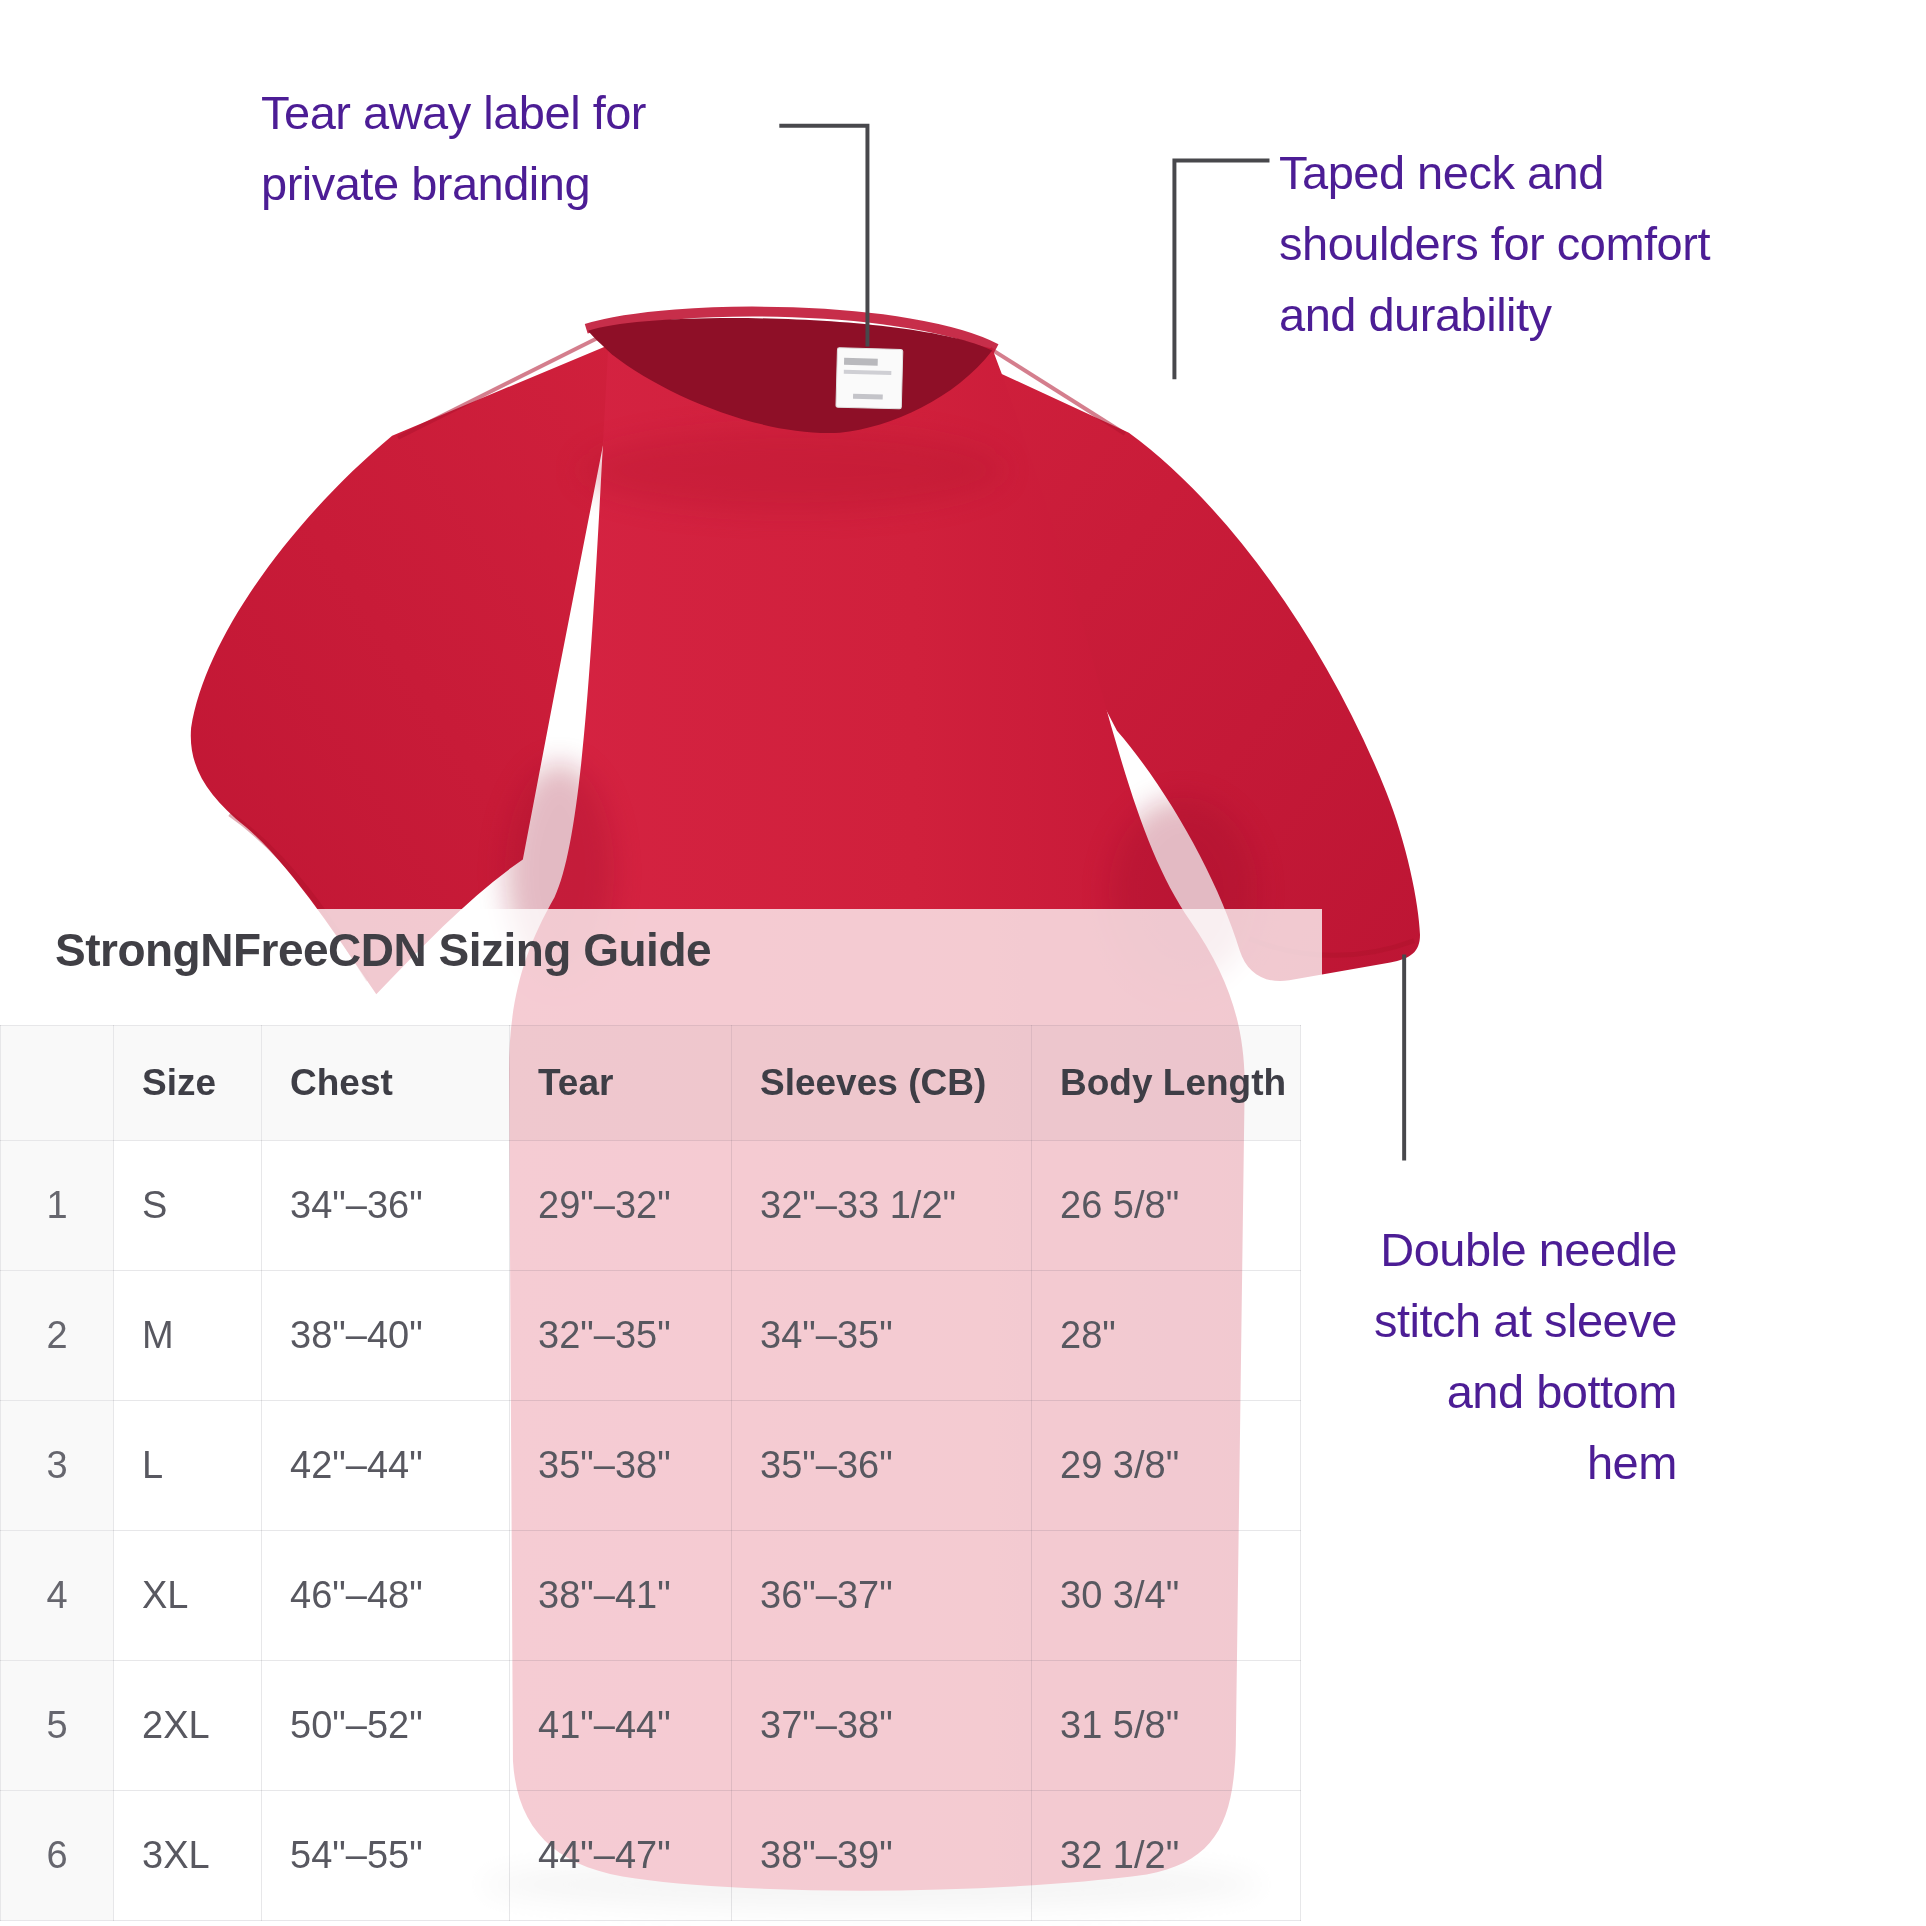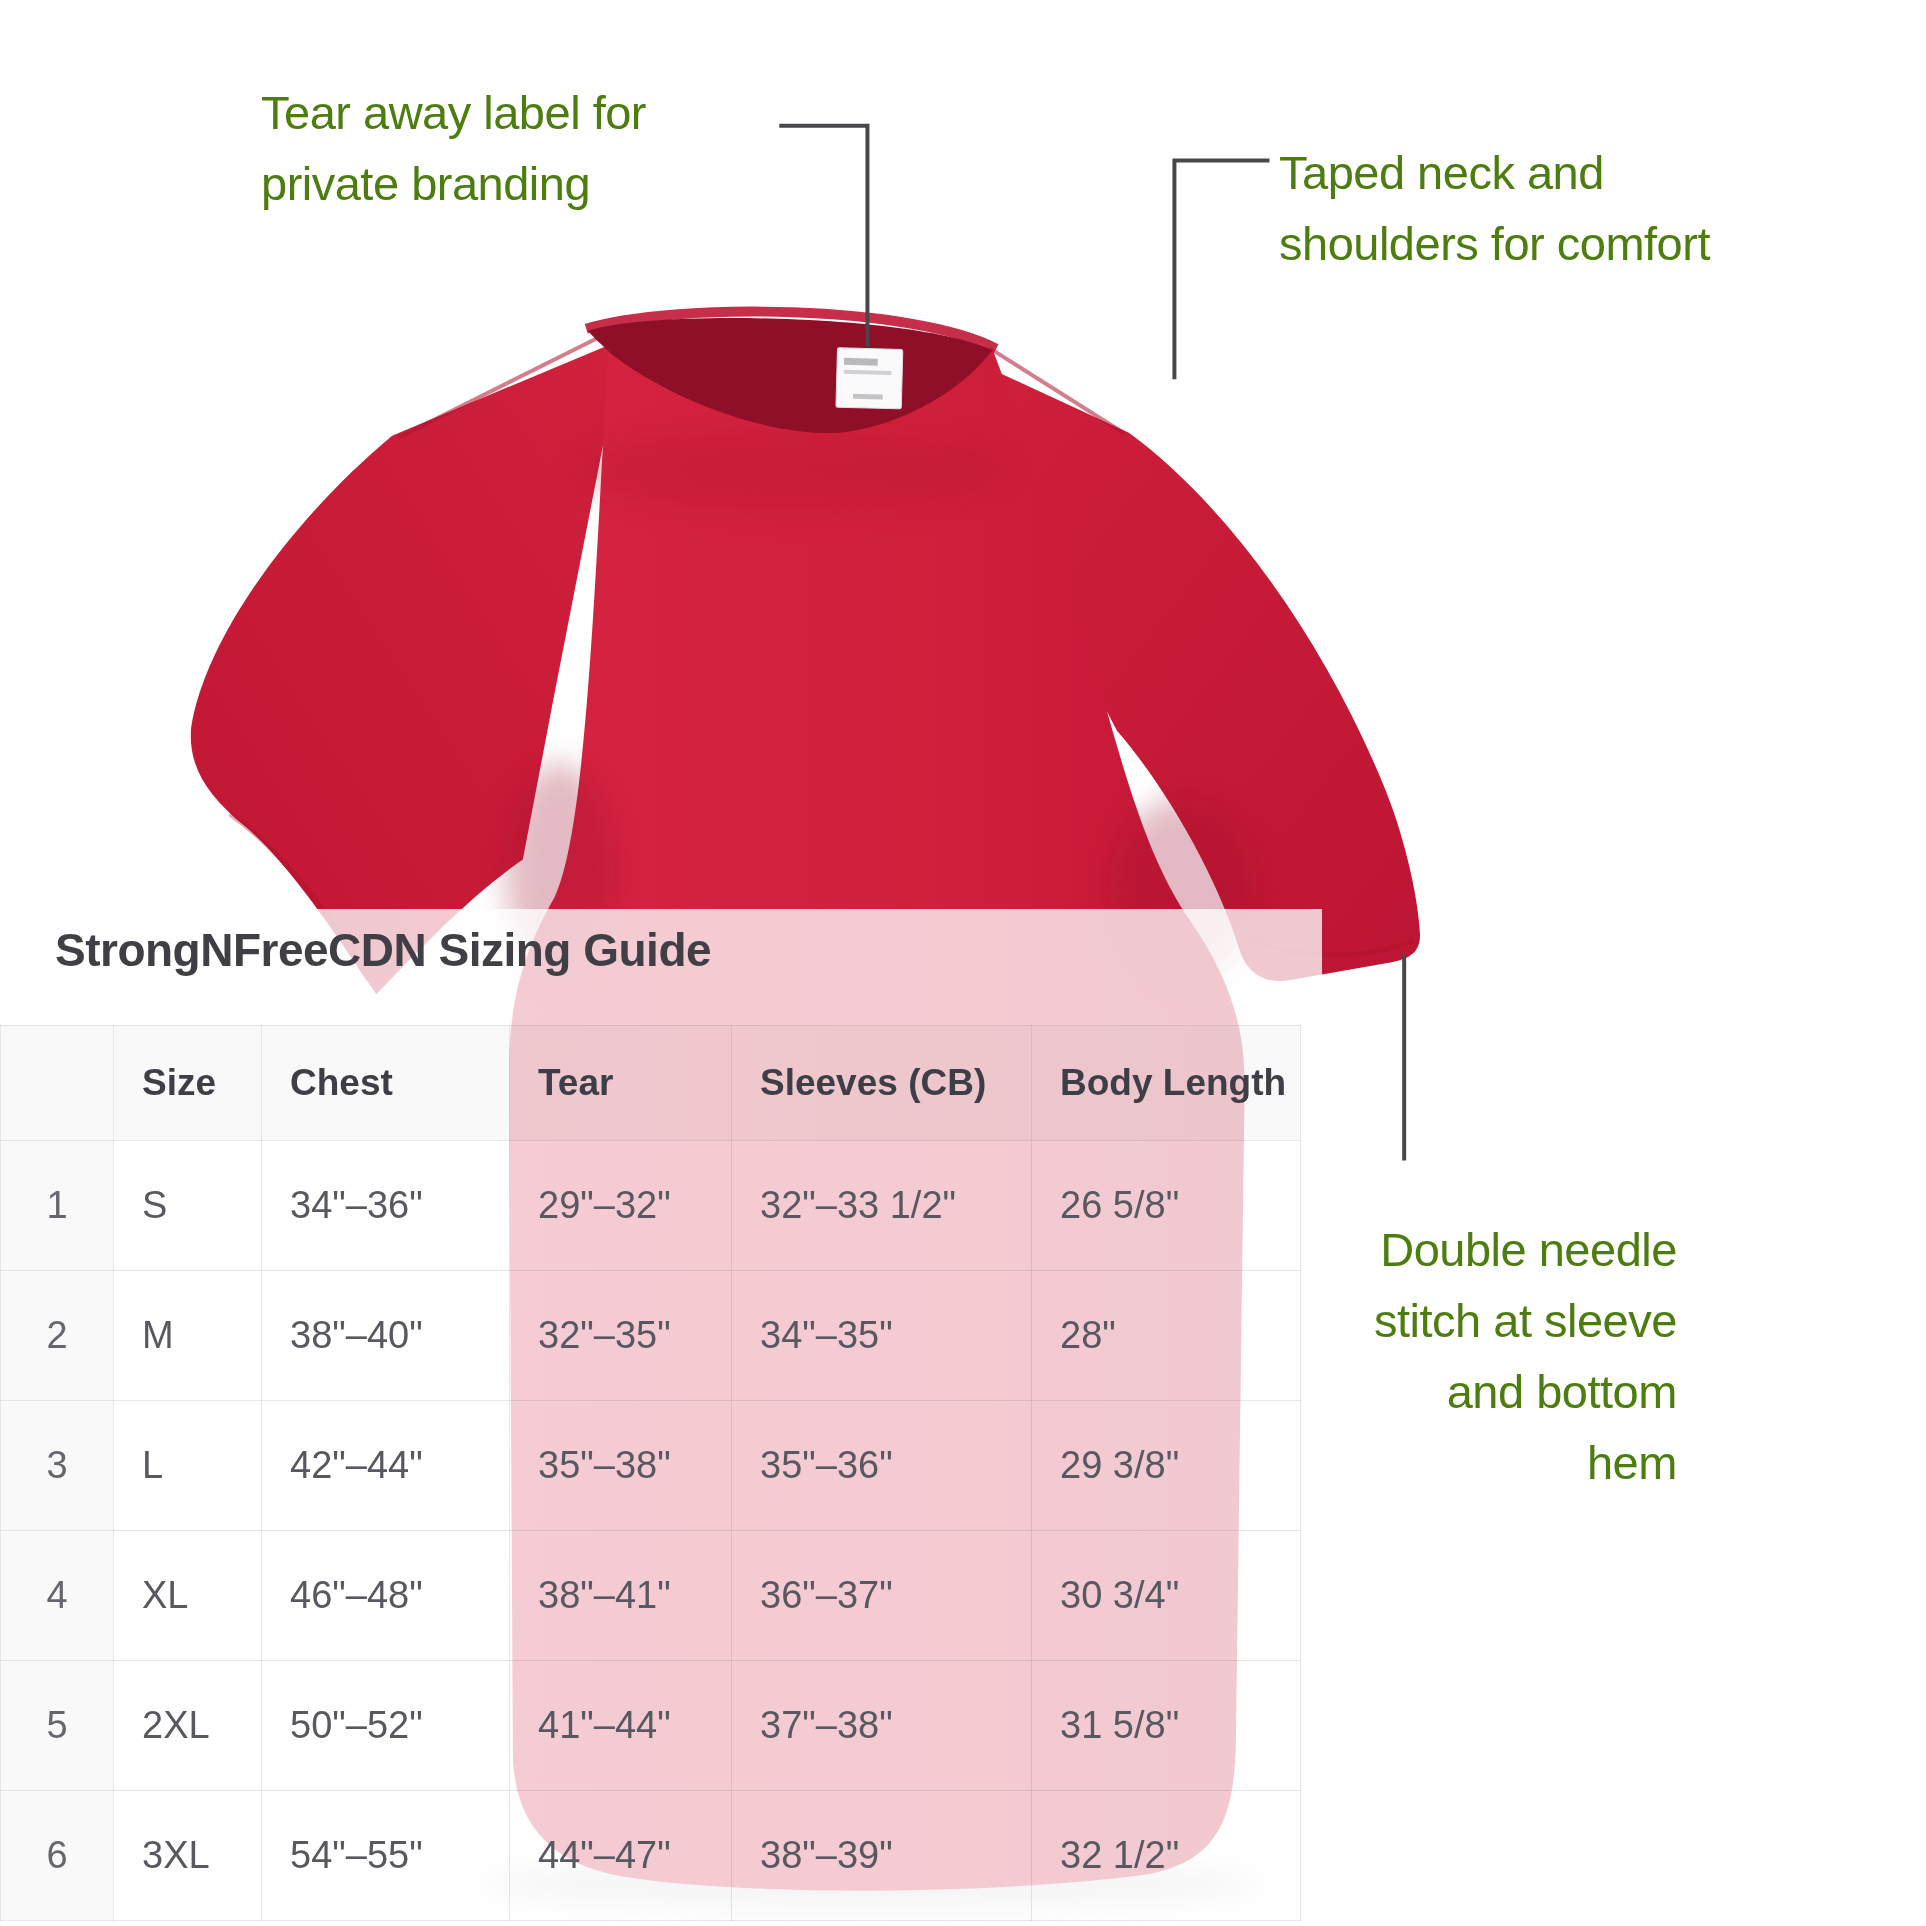--- a/index.html
+++ b/index.html
@@ -22,21 +22,21 @@
       padding:0 0 0 28px;text-align:left;vertical-align:middle;
       white-space:nowrap;overflow:hidden;}
   table.size-table th{height:114px;font-size:37px;font-weight:700;color:#3e3e46;
       background:rgba(110,110,125,0.045);}
   table.size-table td{height:129px;font-size:38px;font-weight:400;color:#585860;}
   table.size-table td:first-child{
       text-align:center;padding-left:0;color:#66666e;background:rgba(110,110,125,0.045);}
   col.c-num{width:113px;} col.c-size{width:148px;} col.c-chest{width:248px;}
   col.c-waist{width:222px;} col.c-sleeves{width:300px;} col.c-body{width:269px;}
 
-  .ann{position:absolute;z-index:4;color:#4d7c0f;font-size:47px;line-height:71px;
+  .ann{position:absolute;z-index:4;color:#4c1d95;font-size:47px;line-height:71px;
        letter-spacing:-0.5px;white-space:nowrap;}
   #ann-tear{left:261px;top:77px;}
   #ann-taped{left:1279px;top:137px;}
   #ann-needle{left:1374px;top:1214px;text-align:right;}
 </style>
 </head>
 <body>
 
 <div class="stage">
 
@@ -185,20 +185,21 @@
     </table>
   </div>
 
   <div class="ann" id="ann-tear">
     <div>Tear away label for</div>
     <div>private branding</div>
   </div>
   <div class="ann" id="ann-taped">
     <div>Taped neck and</div>
     <div>shoulders for comfort</div>
+    <div>and durability</div>
   </div>
   <div class="ann" id="ann-needle">
     <div>Double needle</div>
     <div>stitch at sleeve</div>
     <div>and bottom</div>
     <div>hem</div>
   </div>
 
 </div>
 

